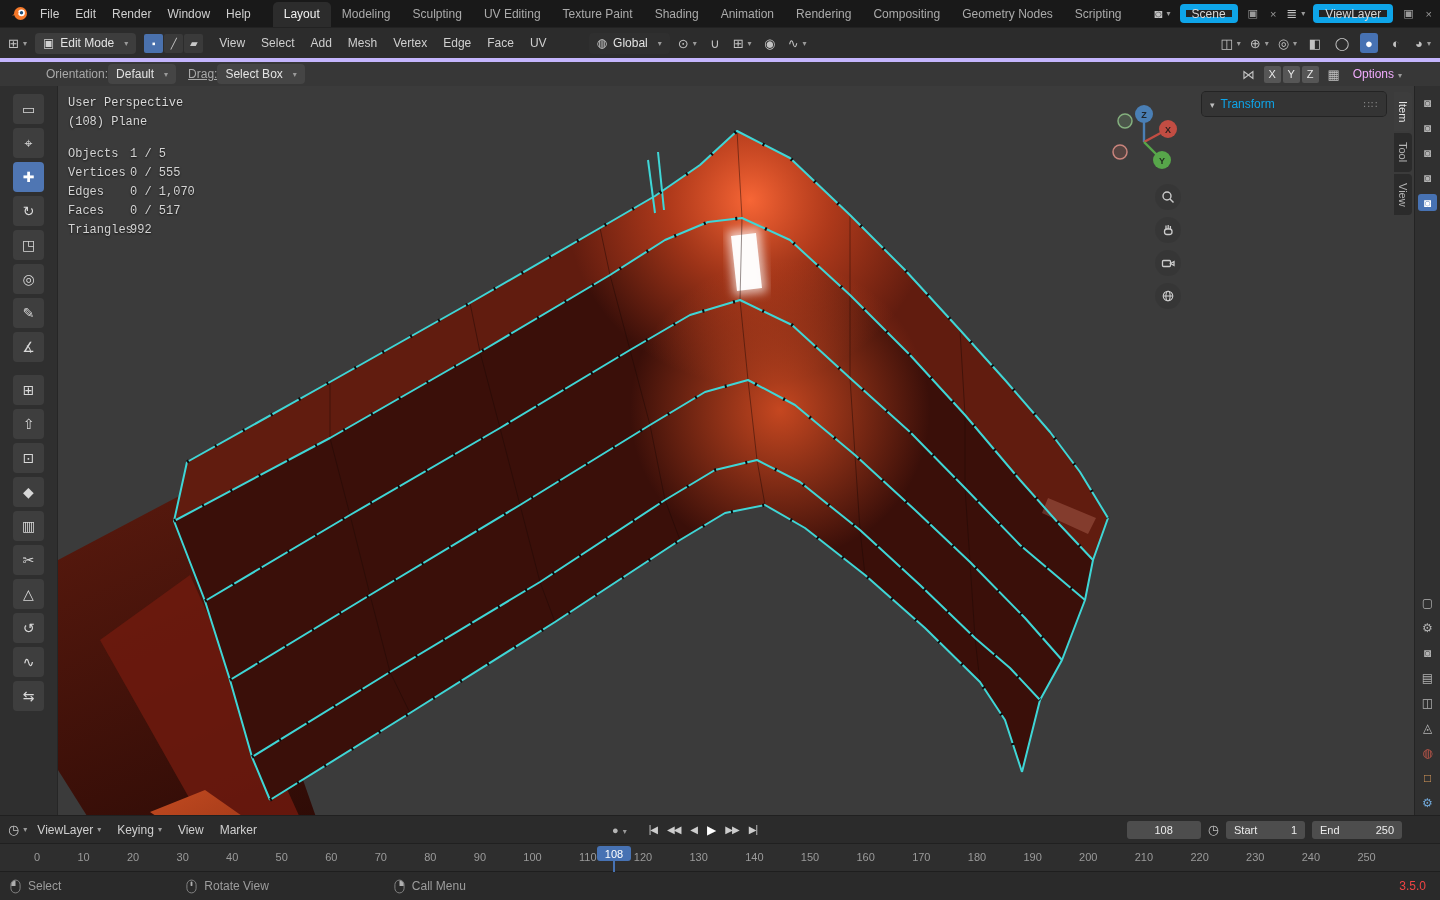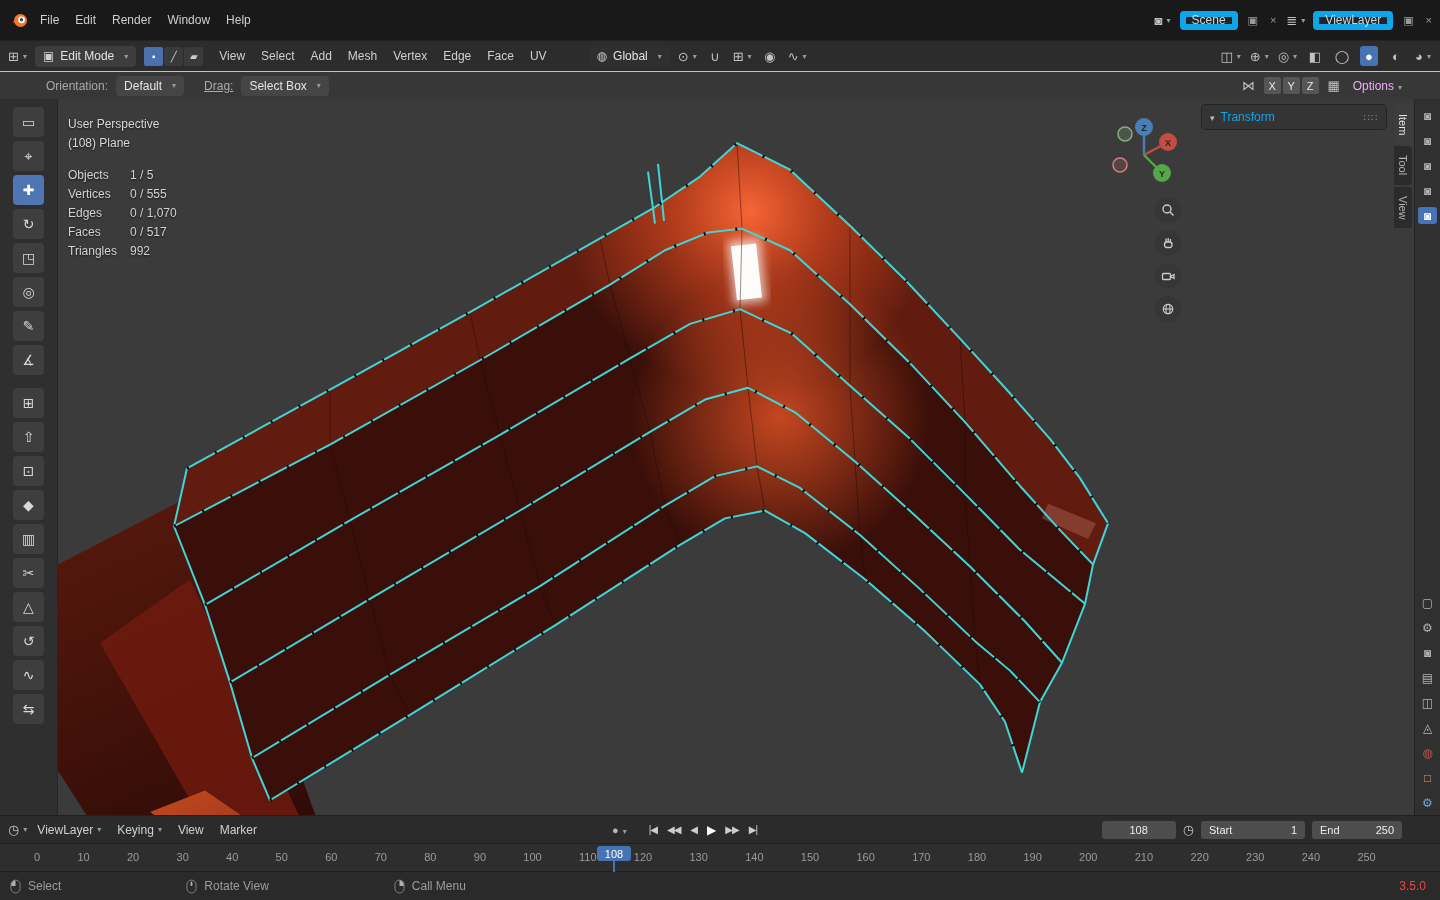--- a/index.html
+++ b/index.html
@@ -1,21 +1,21 @@
 <!DOCTYPE html>
 <html><head>
 <meta charset="utf-8">
 <style>
   * { margin:0; padding:0; box-sizing:border-box; }
   html,body { width:1440px; height:900px; overflow:hidden; background:#1a1a1a; }
   body { font-family:"Liberation Sans","DejaVu Sans",sans-serif; font-size:12px; color:#c8c8c8; }
   .app { width:1440px; height:900px; display:flex; flex-direction:column; }
 
   
-  .topbar { height:40px; background:#191919; display:flex; align-items:stretch; padding-left:6px; }
+  .topbar { height:27px; background:#191919; display:flex; align-items:stretch; padding-left:6px; }
   .logo { width:26px; display:flex; align-items:center; justify-content:center; }
   .menus { display:flex; align-items:center; }
   .menu-item { padding:0 8px; color:#cfcfcf; height:100%; display:flex; align-items:center; cursor:default; }
   .workspaces { display:flex; align-items:flex-end; margin-left:14px; }
   .ws-tab { padding:5px 11px 6px; color:#ababab; border-radius:5px 5px 0 0; white-space:nowrap; }
   .ws-tab.active { background:#2c2c2c; color:#f0f0f0; }
   .topbar-right { margin-left:auto; display:flex; align-items:center; gap:8px; padding-right:6px; }
   .chip { display:flex; align-items:center; gap:5px; background:#242424; border:6px solid #0ea5e9; border-radius:4px; height:19px; padding:0 6px; color:#d6d6d6; }
   .mini-btn { color:#9a9a9a; font-size:11px; padding:0 2px; }
   .drop::after { content:"▾"; font-size:8px; color:#9a9a9a; margin-left:4px; }
@@ -28,37 +28,37 @@
   .select .glyph { font-size:12px; color:#d0d0d0; }
   .mode-btns { display:flex; gap:1px; }
   .mode-btn { width:19px; height:19px; background:#3a3a3a; border-radius:2px; display:flex; align-items:center; justify-content:center; font-size:10px; color:#c9c9c9; }
   .mode-btn.active { background:#4a71ad; color:#fff; }
   .hmenus { display:flex; }
   .hmenus .menu-item { height:24px; }
   .mid-icons,.right-icons { display:flex; align-items:center; gap:9px; }
   .right-icons { margin-left:auto; }
 
   
-  .header3 { height:28px; background:#373737; display:flex; align-items:center; gap:8px; padding:0 8px 0 46px; border-top:1px solid #c4b5fd;justify-content:flex-end; }
+  .header3 { height:28px; background:#373737; display:flex; align-items:center; padding:0 8px 0 46px; border-top:4px solid #c4b5fd;justify-content:flex-end; }
   .label { color:#a9a9a9; }
   .select.light { background:#454545; height:20px; }
   .h3-right { margin-left:auto; display:flex; align-items:center; gap:6px; padding-right:26px; }
   .axis-btn { width:17px; height:17px; background:#565656; border-radius:2px; color:#e8e8e8; font-size:11px; display:flex; align-items:center; justify-content:center; }
   .txt-btn { color:#f0abfc; padding:0 4px; }
 
   
   .middle { flex:1; min-height:0; display:flex; position:relative; background:#3b3b3b; }
   .toolbar { width:58px; background:#2f2f2f; border-right:1px solid #262626; padding-top:8px; display:flex; flex-direction:column; align-items:center; gap:4px; }
   .tool { width:31px; height:30px; background:#3e3e3e; border-radius:4px; color:#d8d8d8; font-size:14px; display:flex; align-items:center; justify-content:center; }
   .tool.active { background:#4f76b3; color:#fff; }
   .toolbar .tool:nth-of-type(9) { margin-top:9px; }
   .viewport { position:relative; flex:1; overflow:hidden; }
   .mesh { position:absolute; inset:0; width:100%; height:100%; }
 
-  .vp-info { position:absolute; left:10px; top:16px; color:#d8d8d8; text-shadow:0 1px 2px rgba(0,0,0,.65); line-height:19px; }
+  .vp-info { position:absolute; left:10px; top:8px; color:#d8d8d8; text-shadow:0 1px 2px rgba(0,0,0,.65); line-height:19px;font-family:Liberation Mono, monospace; }
   .vp-stats { margin-top:13px; display:grid; grid-template-columns:62px auto; line-height:19px; color:#d3d3d3; }
 
   .npanel { position:absolute; top:6px; right:28px; width:184px; background:rgba(43,43,43,.97); border-radius:4px; overflow:hidden; box-shadow:0 0 0 1px #232323; }
   .npanel-header { display:flex; align-items:center; gap:6px; padding:5px 8px; background:#343434; color:#0ea5e9; }
   .np-arrow::before { content:"▾"; font-size:9px; color:#bdbdbd; }
   .np-grip { margin-left:auto; color:#8a8a8a; font-size:10px; letter-spacing:1px; }
   .np-grip::before { content:"∷∷"; }
   .npanel-body { padding:12px 10px 16px; color:#b2b2b2; }
 
   .side-tabs { position:absolute; right:2px; top:6px; display:flex; flex-direction:column; gap:2px; }
@@ -78,21 +78,21 @@
   
   .timeline-head { height:28px; background:#2b2b2b; border-top:1px solid #202020; display:flex; align-items:center; gap:2px; padding:0 8px; position:relative; }
   .timeline-head .menu-item { height:22px; }
   .transport { position:absolute; left:612px; top:0; height:100%; display:flex; align-items:center; gap:6px; }
   .record-btn { color:#b5b5b5; font-size:11px; margin-right:14px; }
   .tp-btn { color:#cdcdcd; font-size:10px; letter-spacing:-1px; padding:0 2px; }
   .tl-right { margin-left:auto; display:flex; align-items:center; gap:7px; padding-right:30px; }
   .numfield { background:#4d4d4d; border-radius:3px; height:18px; display:flex; align-items:center; color:#ececec; font-size:11px; }
   .numfield.frame { width:74px; justify-content:center; border:none; text-align:center; font-family:"Liberation Sans","DejaVu Sans",sans-serif; }
   .numfield.range { padding:0 8px; justify-content:space-between; }
-  .numfield.start { width:104px; } .numfield.end { width:90px; }
+  .numfield.start { width:79px; } .numfield.end { width:90px; }
   .clock-icon { color:#bdbdbd; font-size:13px; }
 
   .ruler { height:28px; background:#2e2e2e; border-top:1px solid #202020; position:relative; }
   .ticks { display:flex; justify-content:space-between; padding:7px 64px 0 34px; color:#9b9b9b; font-size:11px; }
   .playhead { position:absolute; left:597px; top:2px; width:34px; display:flex; flex-direction:column; align-items:center; }
   .playhead-badge { background:#4772b3; color:#fff; font-size:11px; border-radius:3px; width:34px; height:15px; display:flex; align-items:center; justify-content:center; }
   .playhead-line { width:2px; height:11px; background:#4772b3; }
 
   
   .statusbar { height:29px; background:#2a2a2a; border-top:1px solid #1e1e1e; display:flex; align-items:center; padding:0 10px; color:#9c9c9c; }
@@ -114,20 +114,34 @@
         <path d="M1 11 L6 6 L8 8 Z" fill="#f5792a"></path>
       </svg>
     </div>
     <div class="menus">
 
     <div class="menu-item">File</div>
         <div class="menu-item">Edit</div>
         <div class="menu-item">Render</div>
         <div class="menu-item">Window</div>
         <div class="menu-item">Help</div>
+      </div>
+    <div class="workspaces">
+
+    <div class="ws-tab active">Layout</div>
+        <div class="ws-tab">Modeling</div>
+        <div class="ws-tab">Sculpting</div>
+        <div class="ws-tab">UV Editing</div>
+        <div class="ws-tab">Texture Paint</div>
+        <div class="ws-tab">Shading</div>
+        <div class="ws-tab">Animation</div>
+        <div class="ws-tab">Rendering</div>
+        <div class="ws-tab">Compositing</div>
+        <div class="ws-tab">Geometry Nodes</div>
+        <div class="ws-tab">Scripting</div>
       </div>
     <div class="topbar-right">
       <span class="icon-btn drop">◙</span>
       <div class="chip">
         <span>Scene</span>
       </div>
       <span class="mini-btn">▣</span>
       <span class="mini-btn">×</span>
       <span class="icon-btn drop">≣</span>
       <div class="chip">

